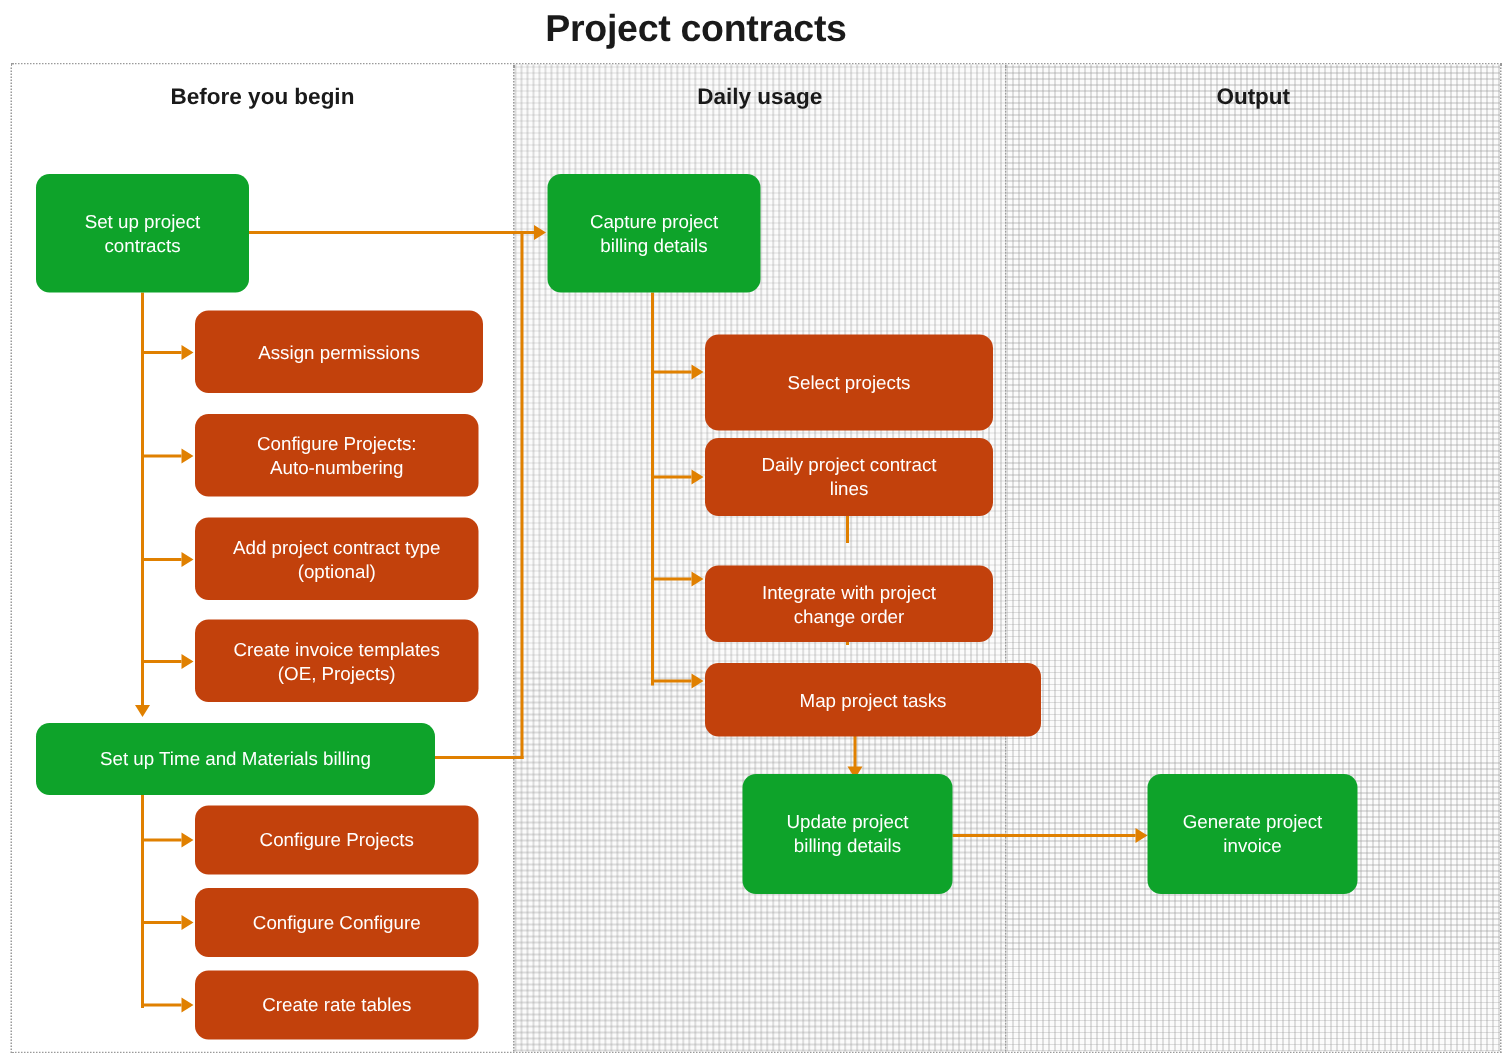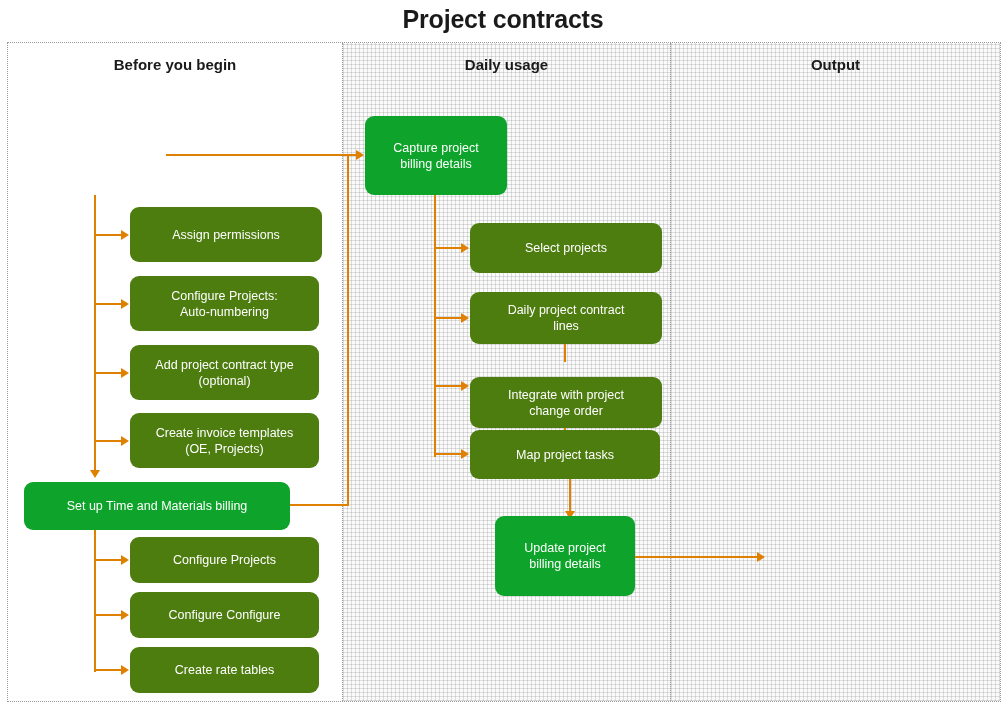--- a/index.html
+++ b/index.html
@@ -20,21 +20,20 @@
   #title {
     position: absolute;
     left: 0; top: 0; width: 928px;
     height: 38px;
     line-height: 38px;
     text-align: center;
     font-size: 25px;
     font-weight: bold;
     color: #1a1a1a;
     letter-spacing: -0.2px;
-    padding-left: 39px;
   }
   
   #lanes {
     position: absolute;
     left: 7px; top: 42px;
     width: 994px; height: 660px;
     box-sizing: border-box;
     border: 1px dotted #9a9a9a;
     display: flex;
   }
@@ -77,21 +76,21 @@
     justify-content: center;
     text-align: center;
     color: #ffffff;
     font-size: 12.5px;
     line-height: 16px;
     border-radius: 9px;
     padding: 2px 8px;
     z-index: 4;
   }
   .node.green { background: #0ea32a; }
-  .node.blue  { background: #4d7c0f; }
+  .node.blue  { background: #c2410c; }
   .node span { display: block; white-space: pre-line; }
 
   
   .hline, .vline {
     position: absolute;
     background: #e08000;
     z-index: 2;
   }
   .hline { height: 2px; }
   .vline { width: 2px; }
@@ -178,20 +177,24 @@
 
   <div class="vline" style="left:564px; top:344px; height:18px;"></div>
   <div class="vline" style="left:564px; top:412px; height:18px;"></div>
 
   <div class="vline" style="left:569px; top:479px; height:34px;"></div>
   <div class="arrow-d" style="left:565px; top:511px;"></div>
 
   <div class="hline" style="left:635px; top:556px; width:122px;"></div>
   <div class="arrow-r" style="left:757px; top:552px;"></div>
 
+  <div class="node green" style="left:24px; top:116px; width:142px; height:79px;">
+    <span>Set up project
+contracts</span>
+  </div>
 
   <div class="node blue" style="left:130px; top:207px; width:192px; height:55px;">
     <span>Assign permissions</span>
   </div>
 
   <div class="node blue" style="left:130px; top:276px; width:189px; height:55px;">
     <span>Configure Projects:
 Auto-numbering</span>
   </div>
 
@@ -219,37 +222,41 @@
 
   <div class="node blue" style="left:130px; top:647px; width:189px; height:46px;">
     <span>Create rate tables</span>
   </div>
 
   <div class="node green" style="left:365px; top:116px; width:142px; height:79px;">
     <span>Capture project
 billing details</span>
   </div>
 
-  <div class="node blue" style="left:470px; top:223px; width:192px; height:50px;">
+  <div class="node blue" style="left:470px; top:223px; width:192px; height:64px;">
     <span>Select projects</span>
   </div>
 
   <div class="node blue" style="left:470px; top:292px; width:192px; height:52px;">
     <span>Daily project contract
 lines</span>
   </div>
 
   <div class="node blue" style="left:470px; top:377px; width:192px; height:51px;">
     <span>Integrate with project
 change order</span>
   </div>
 
-  <div class="node blue" style="left:470px; top:430px; width:190px; height:49px;">
+  <div class="node blue" style="left:470px; top:442px; width:224px; height:49px;">
     <span>Map project tasks</span>
   </div>
 
   <div class="node green" style="left:495px; top:516px; width:140px; height:80px;">
     <span>Update project
 billing details</span>
   </div>
 
+  <div class="node green" style="left:765px; top:516px; width:140px; height:80px;">
+    <span>Generate project
+invoice</span>
+  </div>
 
 </div>
 
 </body></html>

